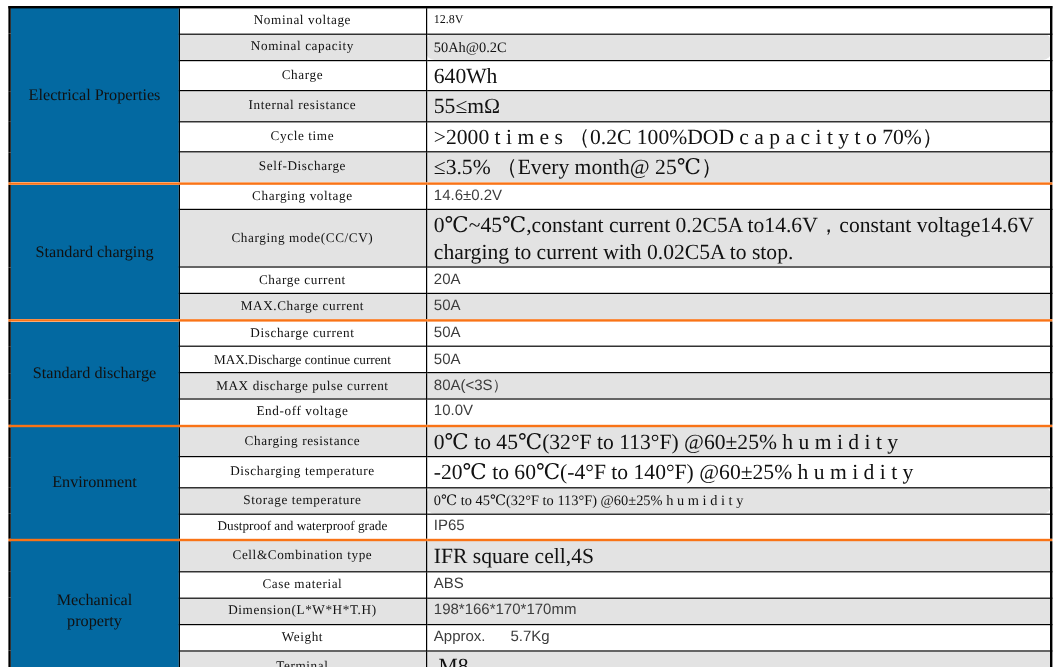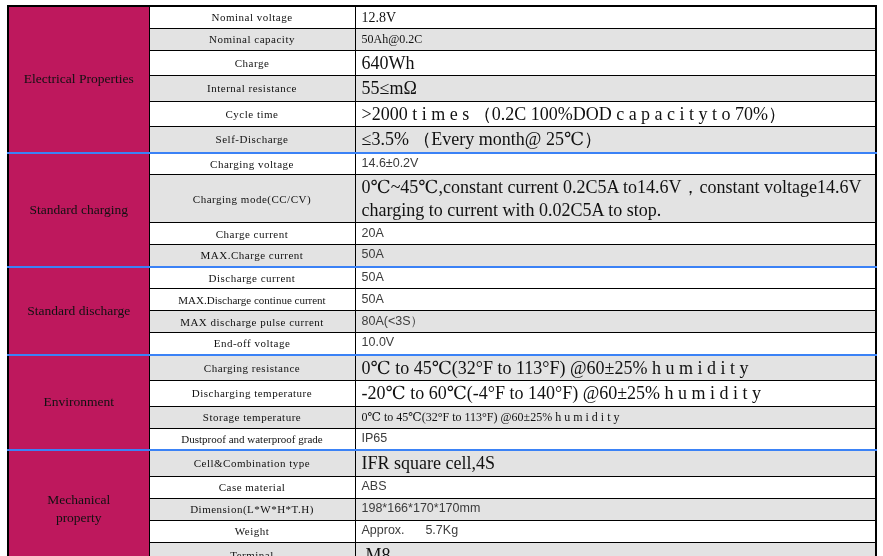--- a/index.html
+++ b/index.html
@@ -2,28 +2,28 @@
 <html><head>
 <meta charset="utf-8">
 <style>
   html,body{margin:0;padding:0;background:#ffffff;}
   .page{width:883px;height:556px;box-sizing:border-box;padding:5px 7px;background:#fff;overflow:hidden;}
   table.spec{border-collapse:collapse;table-layout:fixed;width:868px;
     font-family:"Liberation Serif","DejaVu Serif",serif;color:#111;}
   table.spec td{border:1px solid #000;vertical-align:middle;box-sizing:border-box;overflow:hidden;}
   table.spec{border:2px solid #000;}
   td.cat{border-right:2px solid #000;border-left:2px solid #000;text-align:center;
-    font-size:13.5px;background:#be185d;padding:0 2px;}
-  tr.sec td{border-top:2px solid #3b82f6;}
+    font-size:13.5px;background:#0369a1;padding:0 2px;}
+  tr.sec td{border-top:2px solid #f97316;}
   td.lbl{text-align:center;font-size:11px;letter-spacing:0.5px;padding:0 2px;white-space:nowrap;}
   td.lbl.tight{letter-spacing:0;padding:0 1px;}
   td.val{padding:1px 2px 1px 6px;font-size:18px;white-space:pre;line-height:1.25;}
   td.val.sans{font-family:"Liberation Sans","DejaVu Sans",sans-serif;font-size:12.5px;color:#3c3c3c;}
-  td.val.lg{font-size:14px;}
-  td.val.sm{font-size:12px;}
+  td.val.lg{font-size:10px;}
+  td.val.sm{font-size:12px;border-radius:7px;}
   tr{height:22px;}
   tr.dbl{height:45px;}
   tr.shaded td.lbl, tr.shaded td.val{background:#e3e3e3;}
   .narrow{max-width:92px;margin:0 auto;text-align:center;white-space:normal;line-height:1.35;}
 </style>
 </head>
 <body>
 
 <div class="page">
   <table class="spec">

